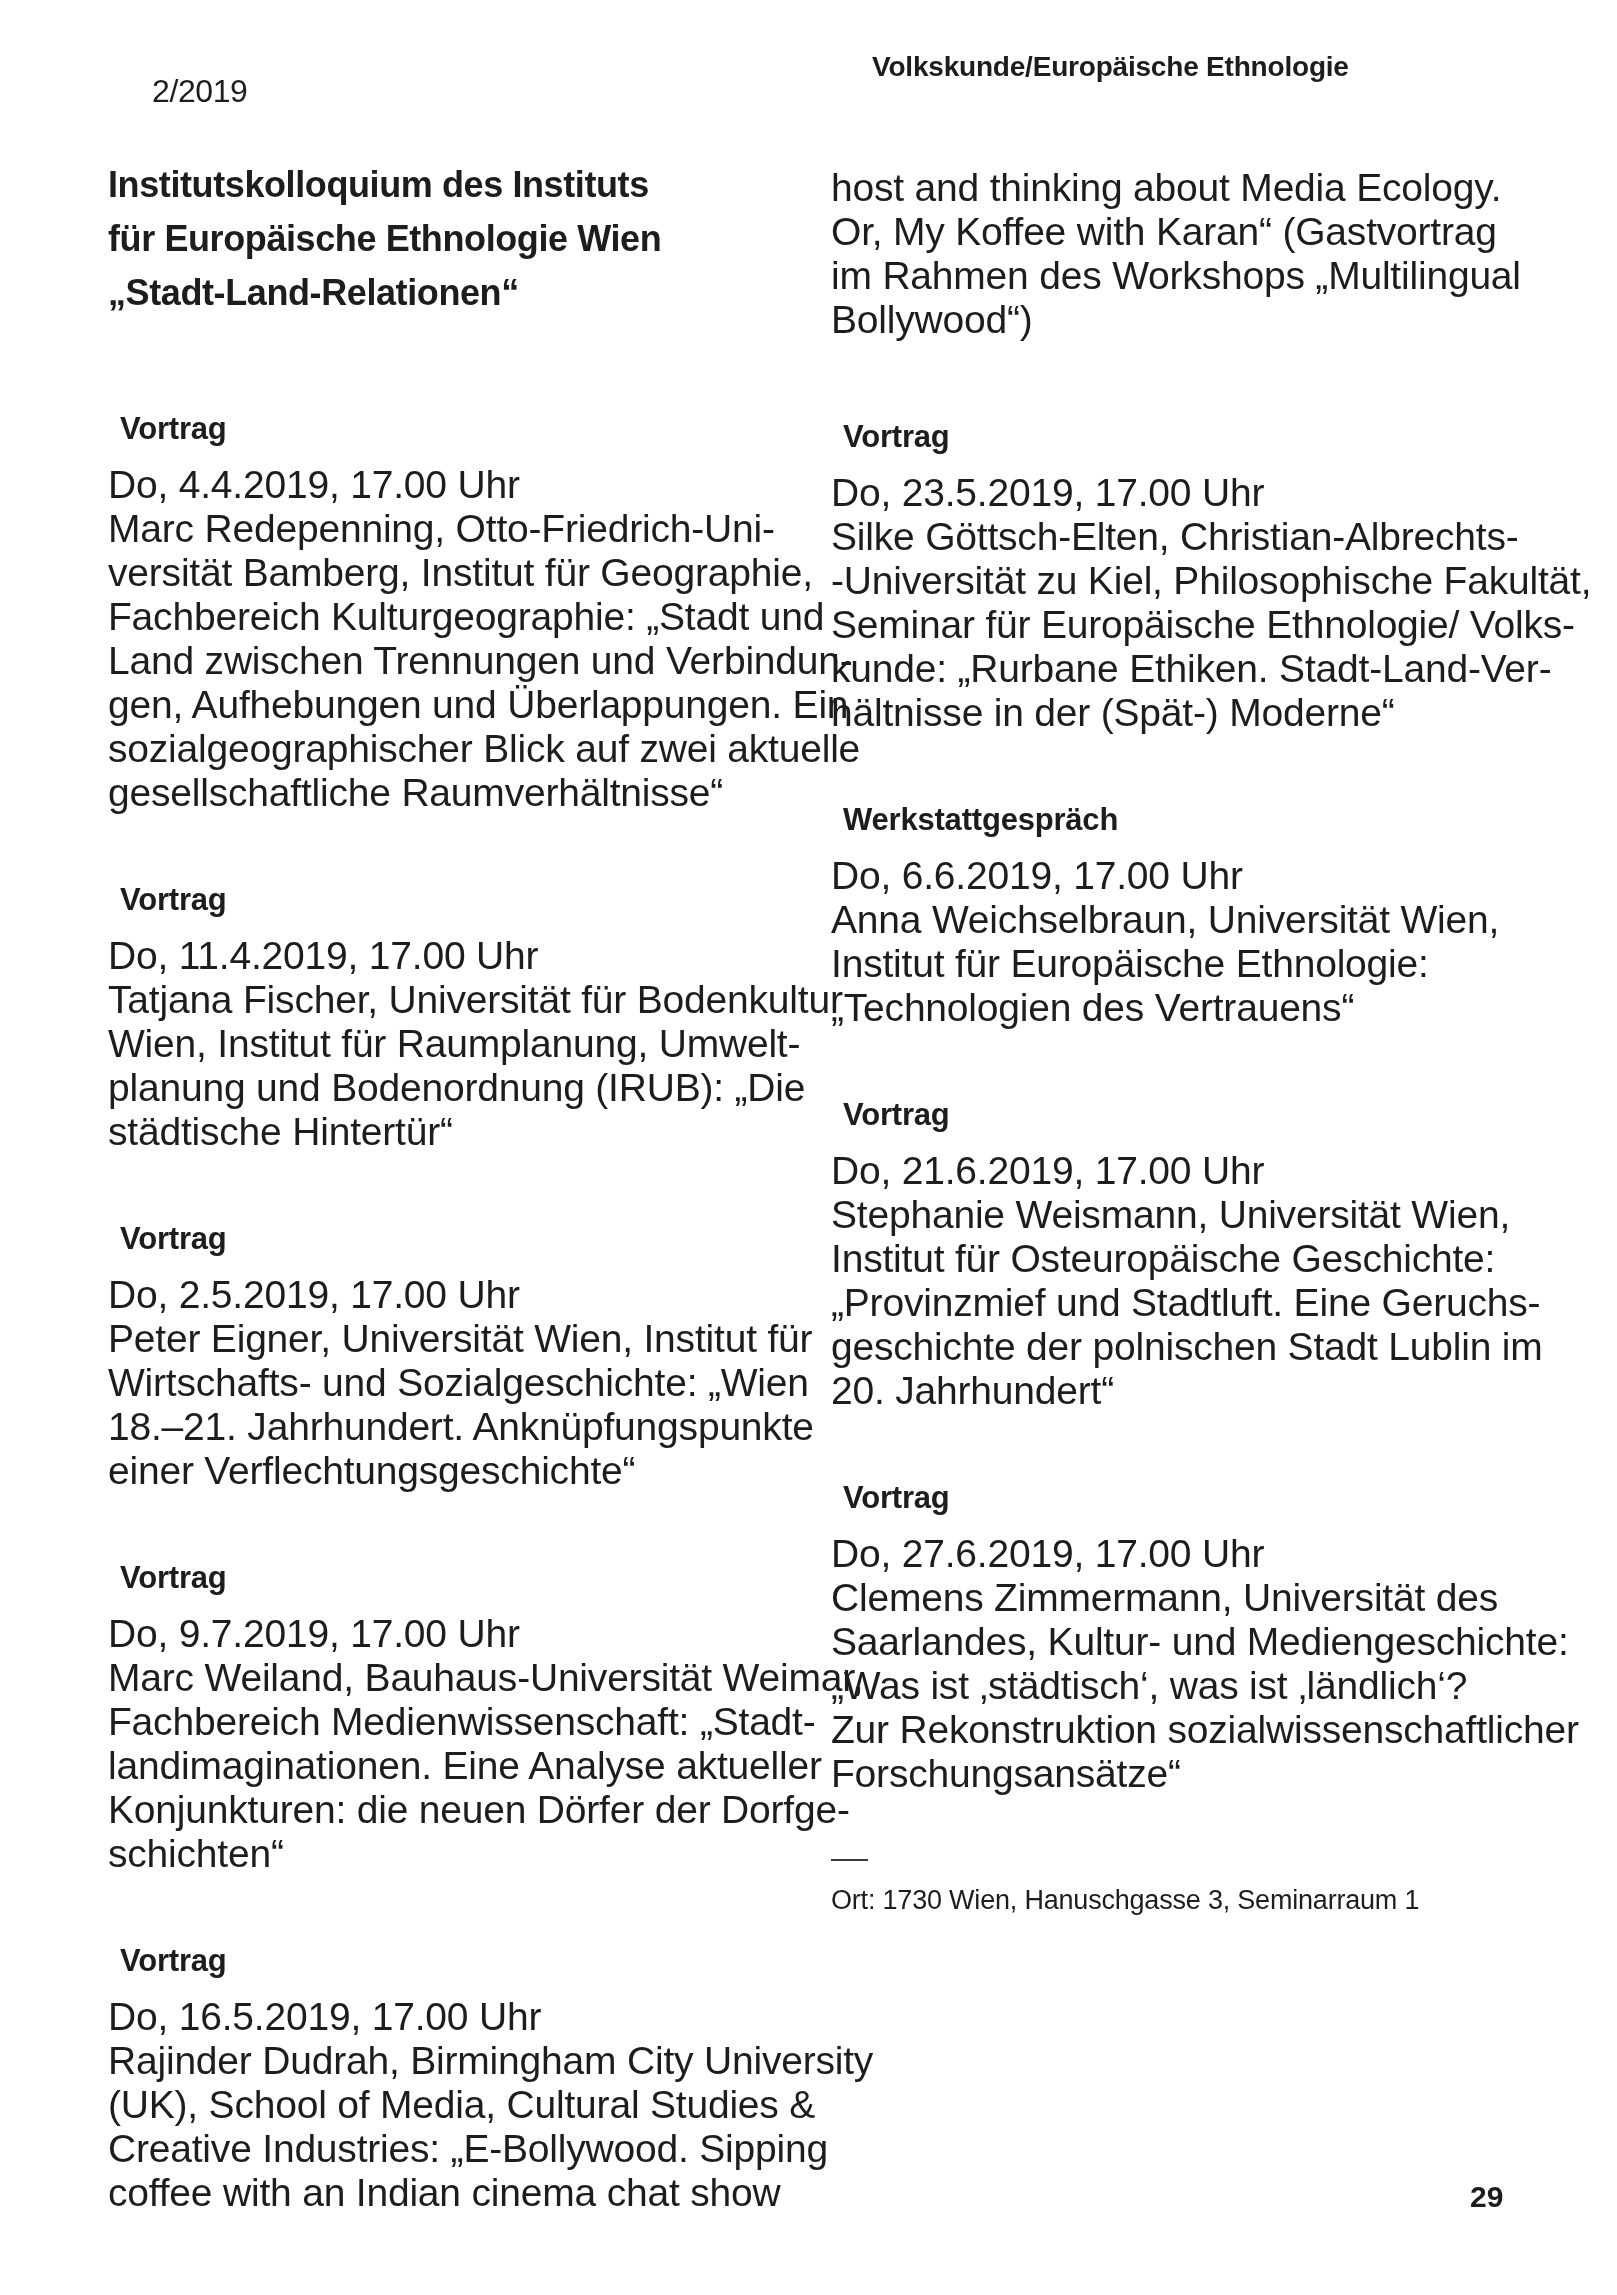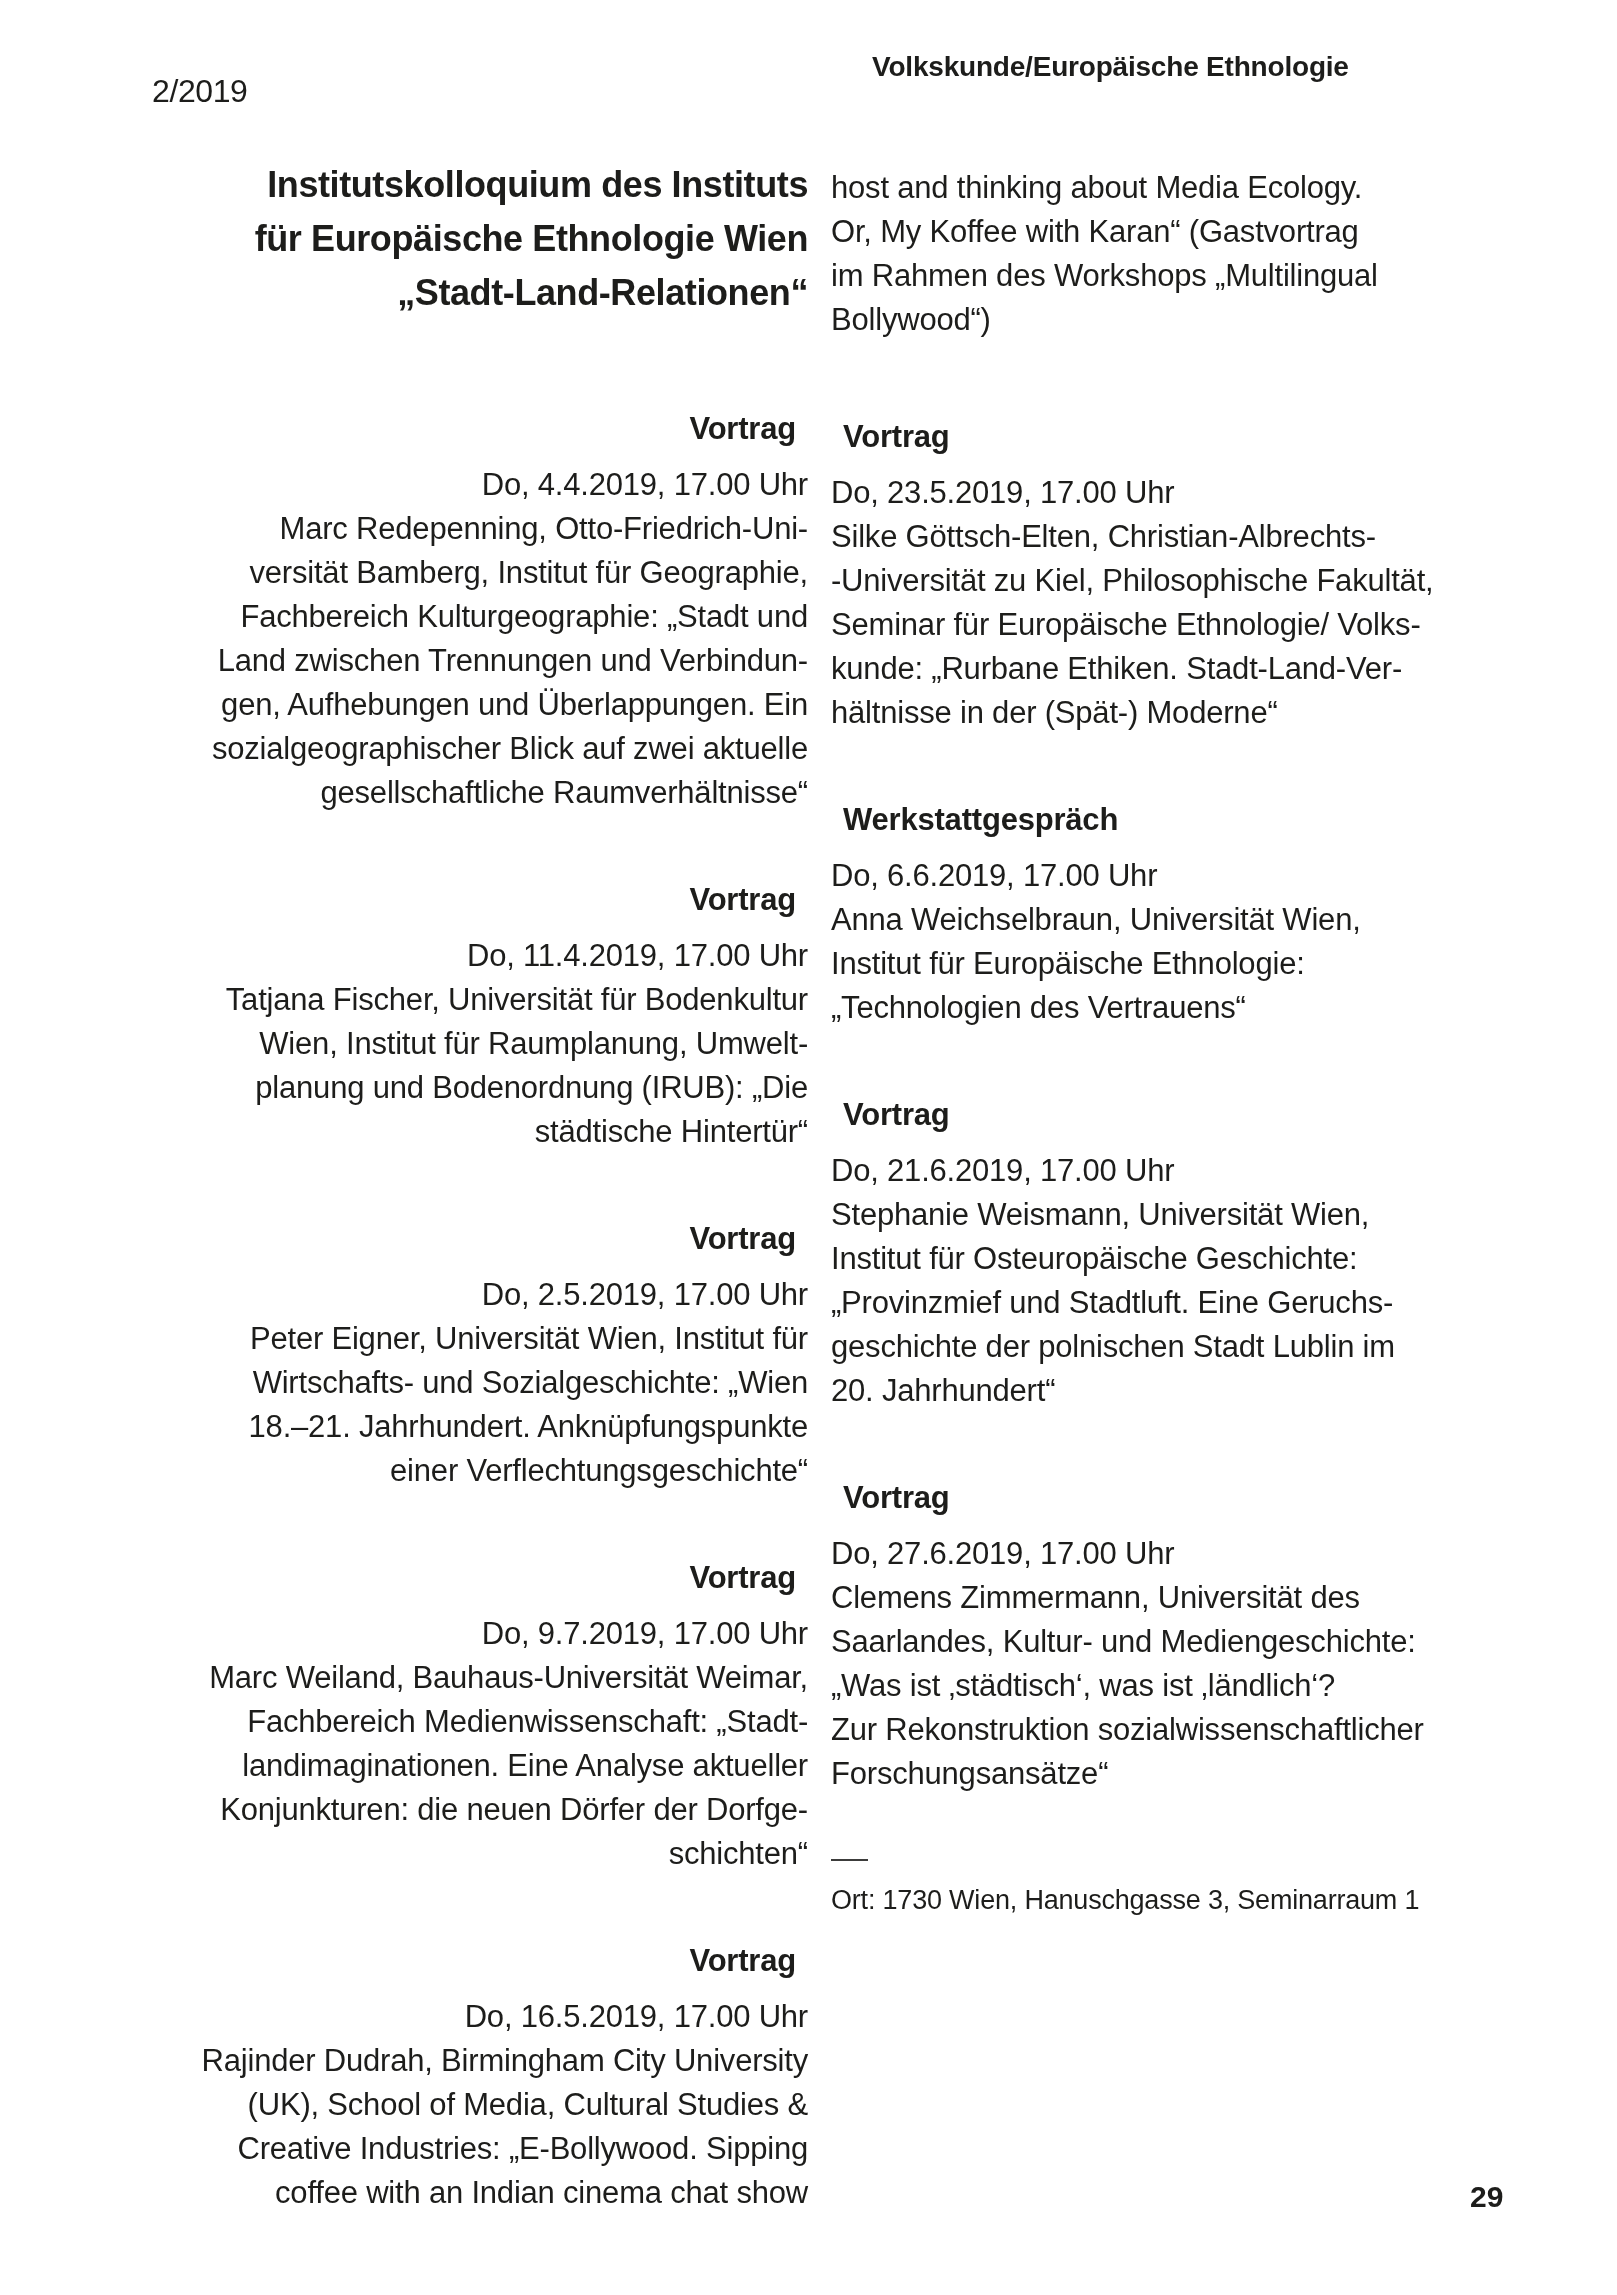--- a/index.html
+++ b/index.html
@@ -24,40 +24,40 @@
   .header-right {
     position: absolute;
     left: 872px;
     top: 52px;
     font-size: 28px;
     line-height: 1.1;
     font-weight: 700;
     letter-spacing: -0.2px;
   }
   .col { position: absolute; }
-  .col-left  { left: 108px;  top: 158px; width: 700px; text-align: right; }
+  .col-left  { left: 108px;  top: 158px; width: 700px; }
   .col-right { left: 831px; top: 166px; width: 720px; }
   .doc-title {
     font-size: 36px;
     font-weight: 700;
     line-height: 54px;
     letter-spacing: -0.4px;
     margin: 0 0 87px 0;
     white-space: pre;
   }
   .event { margin: 0 0 63px 0; }
   .event-heading {
     font-size: 31px;
     line-height: 44px;
     font-weight: 700;
     margin: 12px;
     letter-spacing: -0.2px;
   }
   .event-body {
-    font-size: 31px;
+    font-size: 39px;
     line-height: 44px;
     letter-spacing: -0.2px;
     white-space: pre;
   }
   .continuation { margin: 0 0 73px 0; }
   .rule {
     width: 37px;
     border: 0;
     border-top: 2.4px solid #3c3c3b;
     margin: 29px 0 0 0;

